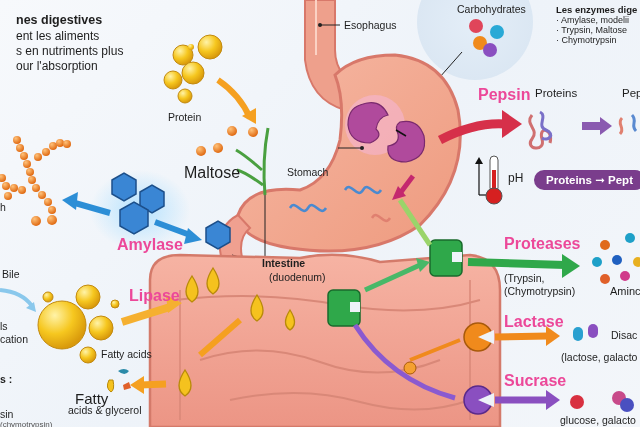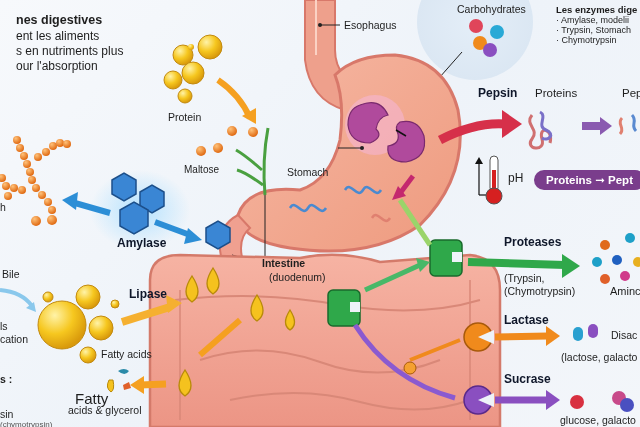--- a/index.html
+++ b/index.html
@@ -6,21 +6,21 @@
   html, body { width:640px; height:427px; overflow:hidden; }
   body {
     font-family: "Liberation Sans", "DejaVu Sans", sans-serif;
     background: linear-gradient(135deg, #f7f9fc 0%, #eef3f9 50%, #f3f6fa 100%);
     position: relative;
     color: #1b1b1b;
   }
   .abs { position:absolute; }
   .txt { font-size:11px; color:#1e1e1e; white-space:nowrap; }
   .bold { font-weight:700; }
-  .lbl-big { font-size:12px; font-weight:700; color:#0f172a; white-space:nowrap; }
+  .lbl-big { font-size:16px; font-weight:700; color:#ec4899; white-space:nowrap; }
   svg { position:absolute; left:0; top:0; }
   .pill {
     position:absolute; background:#7a3d8c; color:#fff; font-weight:700;
     font-size:11.5px; border-radius:12px; padding:3px 12px; white-space:nowrap;
   }
 </style>
 </head>
 <body>
 
 <svg width="640" height="427" viewBox="0 0 640 427">
@@ -253,28 +253,28 @@
 <div class="abs" style="left:16px;top:13px;">
   <div class="txt bold" style="font-size:12.5px;">nes digestives</div>
   <div class="txt" style="font-size:12px;margin-top:2px;">ent les aliments</div>
   <div class="txt" style="font-size:12px;margin-top:1px;">s en nutriments plus</div>
   <div class="txt" style="font-size:12px;margin-top:1px;">our l'absorption</div>
 </div>
 
 <div class="abs" style="left:556px;top:4px;">
   <div class="txt bold" style="font-size:9.5px;">Les enzymes dige</div>
   <div class="txt" style="font-size:9px;">· Amylase, modelii</div>
-  <div class="txt" style="font-size:9px;">· Trypsin, Stomach</div>
+  <div class="txt" style="font-size:9px;">· Trypsin, Maltose</div>
   <div class="txt" style="font-size:9px;">· Chymotrypsin</div>
 </div>
 
 <div class="abs txt" style="left:457px;top:3px;font-size:10.5px;">Carbohydrates</div>
 <div class="abs txt" style="left:344px;top:19px;font-size:10.5px;">Esophagus</div>
 <div class="abs txt" style="left:168px;top:111px;font-size:10.5px;">Protein</div>
-<div class="abs txt" style="left:184px;top:164px;font-size:10px;">Maltose</div>
+<div class="abs txt" style="left:184px;top:164px;font-size:16px;">Maltose</div>
 <div class="abs txt" style="left:287px;top:143px;font-size:10.5px;margin-top:23px;">Stomach</div>
 <div class="abs txt" style="left:0;top:201px;font-size:10.5px;">h</div>
 <div class="abs lbl-big" style="left:117px;top:236px;">Amylase</div>
 <div class="abs txt bold" style="left:262px;top:257px;font-size:10.5px;">Intestine</div>
 <div class="abs txt" style="left:269px;top:271px;font-size:10.5px;">(duodenum)</div>
 <div class="abs txt" style="left:2px;top:268px;font-size:10.5px;">Bile</div>
 <div class="abs txt" style="left:0;top:320px;font-size:10.5px;">ls</div>
 <div class="abs txt" style="left:0;top:333px;font-size:10.5px;">cation</div>
 <div class="abs lbl-big" style="left:129px;top:287px;">Lipase</div>
 <div class="abs txt" style="left:101px;top:348px;font-size:10.5px;">Fatty acids</div>

